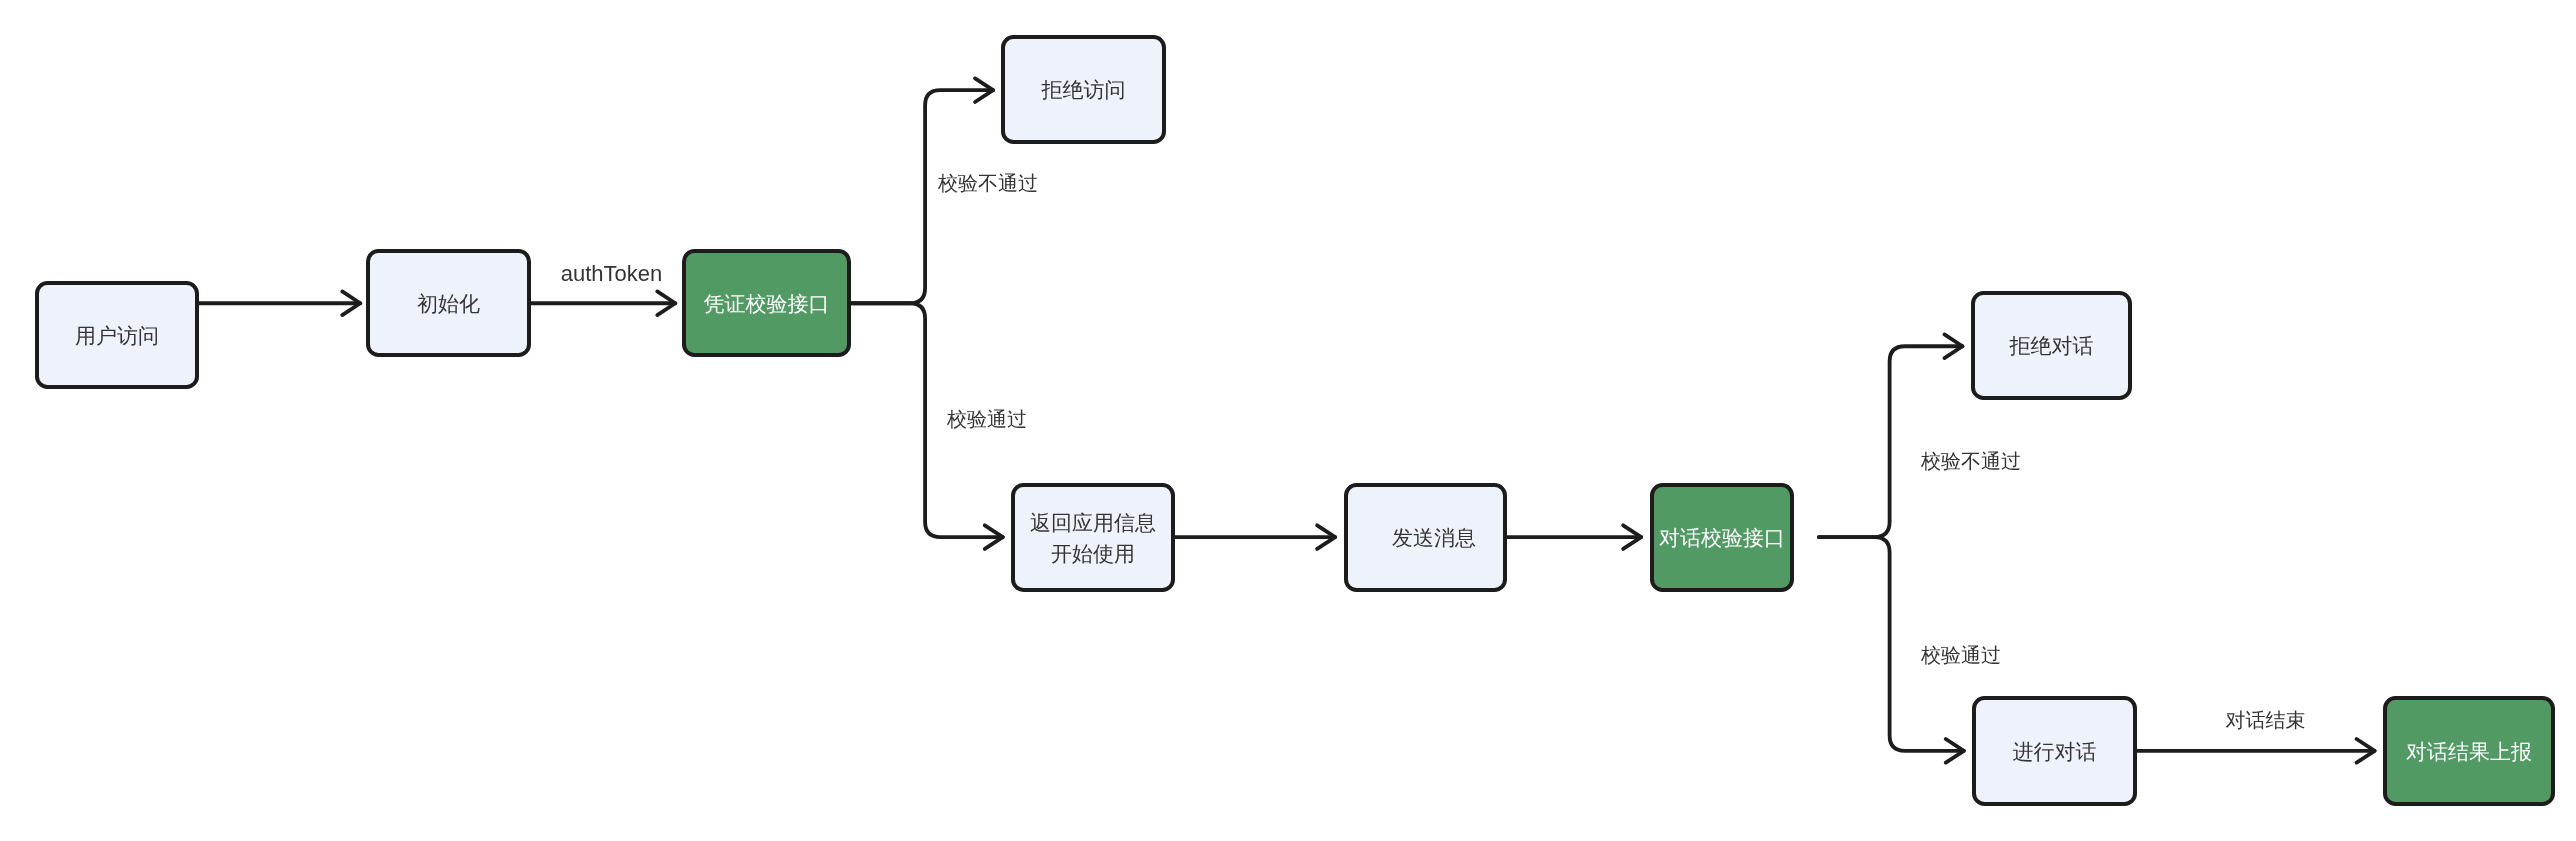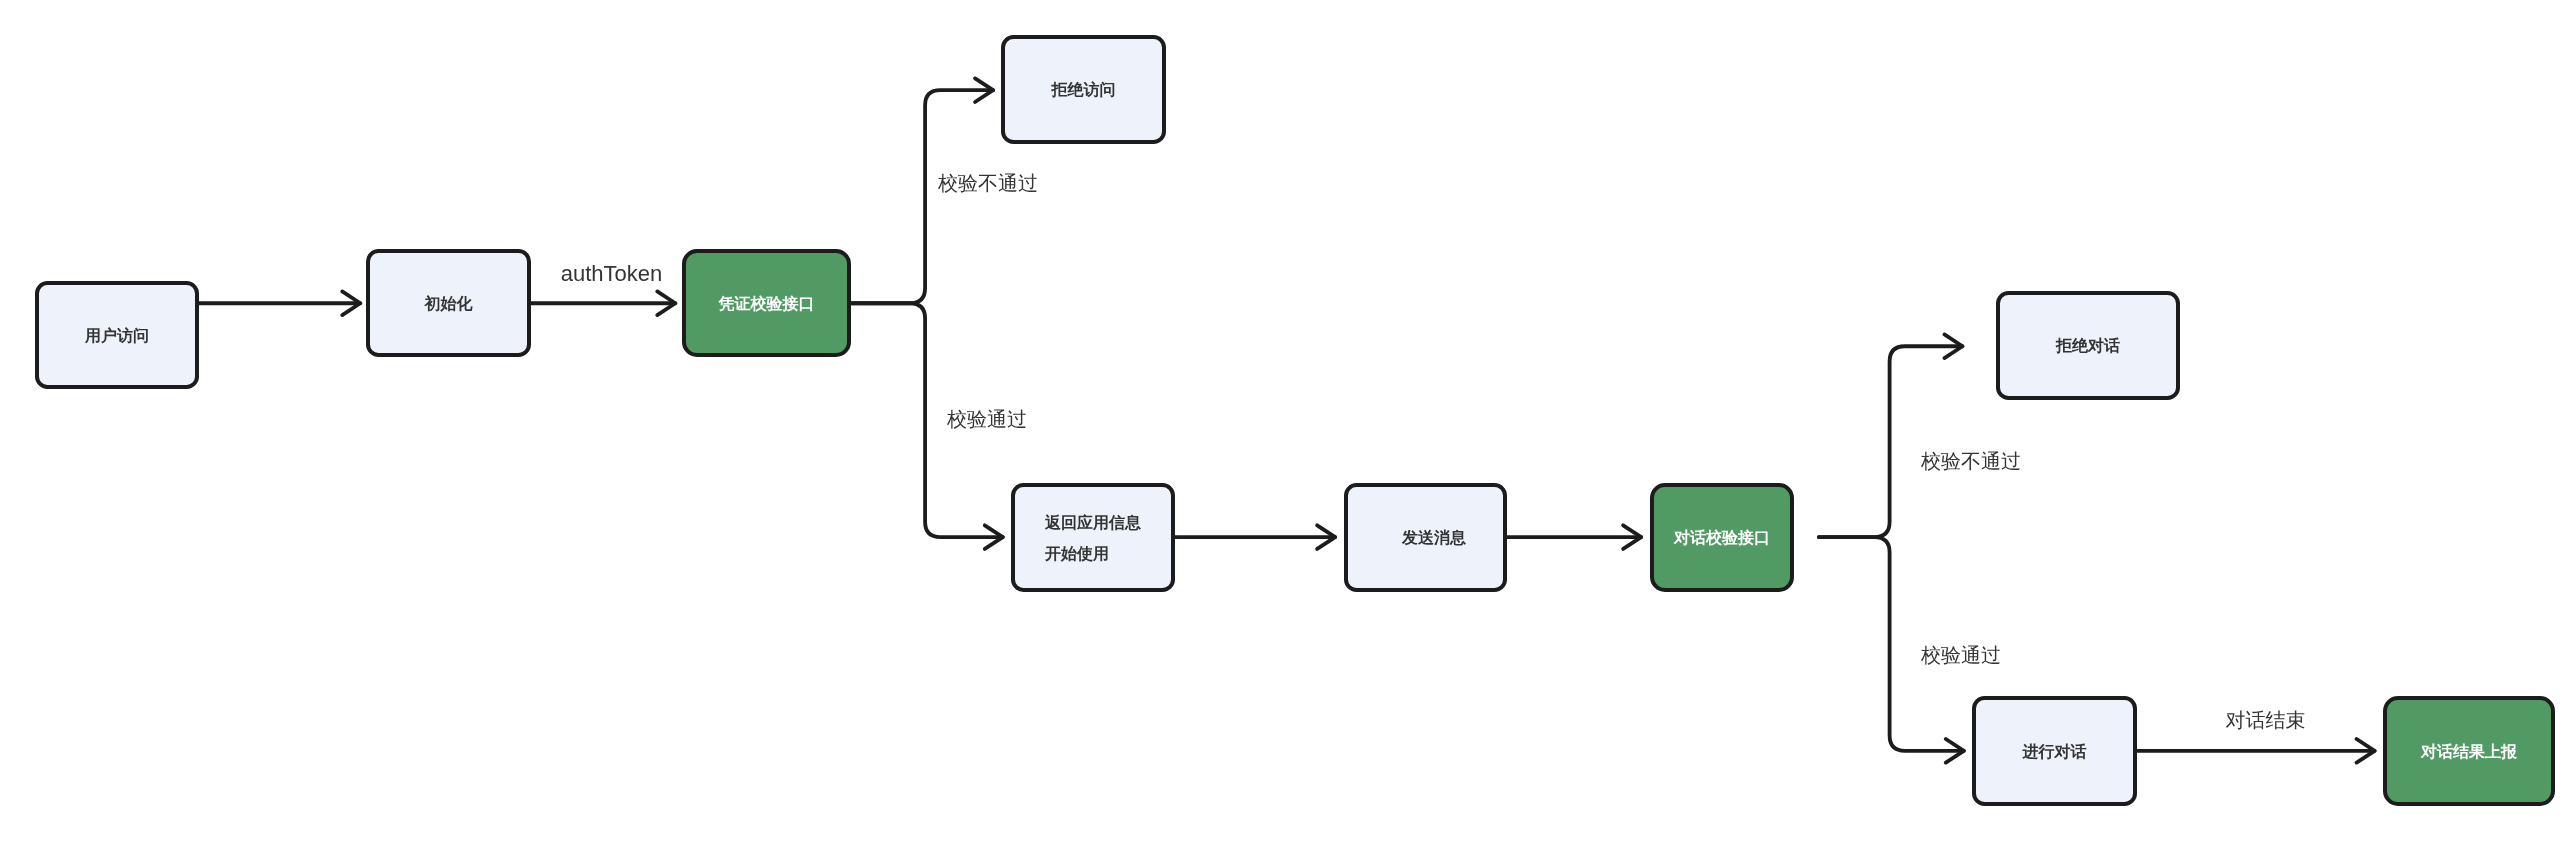--- a/index.html
+++ b/index.html
@@ -40,30 +40,28 @@
   .node {
     position: absolute;
     box-sizing: border-box;
     border: 4.2px solid var(--node_border, #1c1c1c);
     border-radius: 12.5px;
     background: var(--node_fill, #eef2fa);
     color: var(--text, #343434);
     display: flex;
     align-items: center;
     justify-content: center;
-    text-align: left;
-    font-size: 16px;
+    text-align: center;
+    font-size: 21px;
     line-height: 31px;
     white-space: pre-line;
-    font-weight: bold;
   }
   .node.accent {
     background: var(--accent_fill, #519a63);
     color: var(--accent_text, #ffffff);
-    border-radius: 15px;
   }
   .edge-label {
     position: absolute;
     font-size: 20px;
     line-height: 23.6px;
     color: var(--text, #343434);
     white-space: nowrap;
   }
   .edge-label.latin {
     font-size: 22px;
@@ -114,21 +112,21 @@
   </div>
 
   <div class="node" style="left:1344px; top:483px; width:163px; height:109px;padding-left:17px;">
     <span>发送消息</span>
   </div>
 
   <div class="node accent" style="left:1650px; top:483px; width:144px; height:109px;">
     <span>对话校验接口</span>
   </div>
 
-  <div class="node" style="left:1971px; top:291px; width:184px; height:109px;margin-left:25px;">
+  <div class="node" style="left:1971px; top:291px; width:161px; height:109px;">
     <span>拒绝对话</span>
   </div>
 
   <div class="node" style="left:1972px; top:696px; width:165px; height:110px;">
     <span>进行对话</span>
   </div>
 
   <div class="node accent" style="left:2383px; top:696px; width:172px; height:110px;">
     <span>对话结果上报</span>
   </div>

